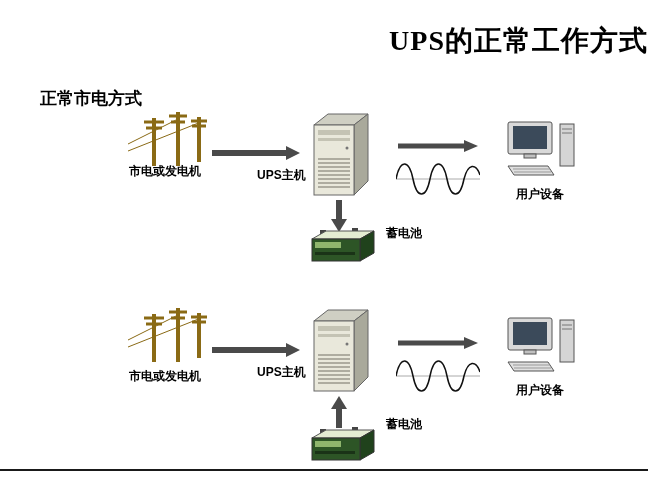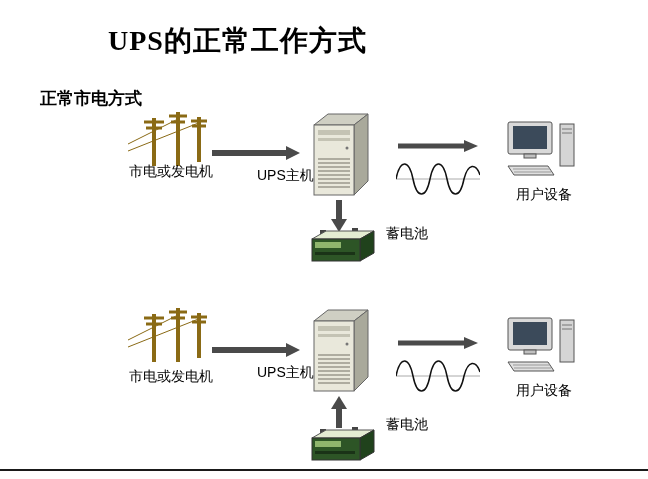--- a/index.html
+++ b/index.html
@@ -11,31 +11,31 @@
     overflow:hidden;
     color:#000;
   }
   .slide { position:absolute; left:0; top:0; width:648px; height:479px; background:#fff; }
   .abs { position:absolute; }
   .title {
     font-family:"Liberation Serif", serif;
     font-weight:bold;
     font-size:28px;
     letter-spacing:1px;
-    text-align:left;
+    text-align:right;
   }
   .section-label {
     font-family:"Liberation Serif", serif;
     font-weight:bold;
     font-size:17px;
     text-align:center;
   }
   .small-label {
-    font-weight:normal;
-    font-size:14px;
+    font-weight:bold;
+    font-size:12px;
     white-space:nowrap;
   }
   .bottom-line { background:#1a1a1a; }
   svg { display:block; }
 </style>
 </head>
 <body>
 
 <div class="slide">
 

